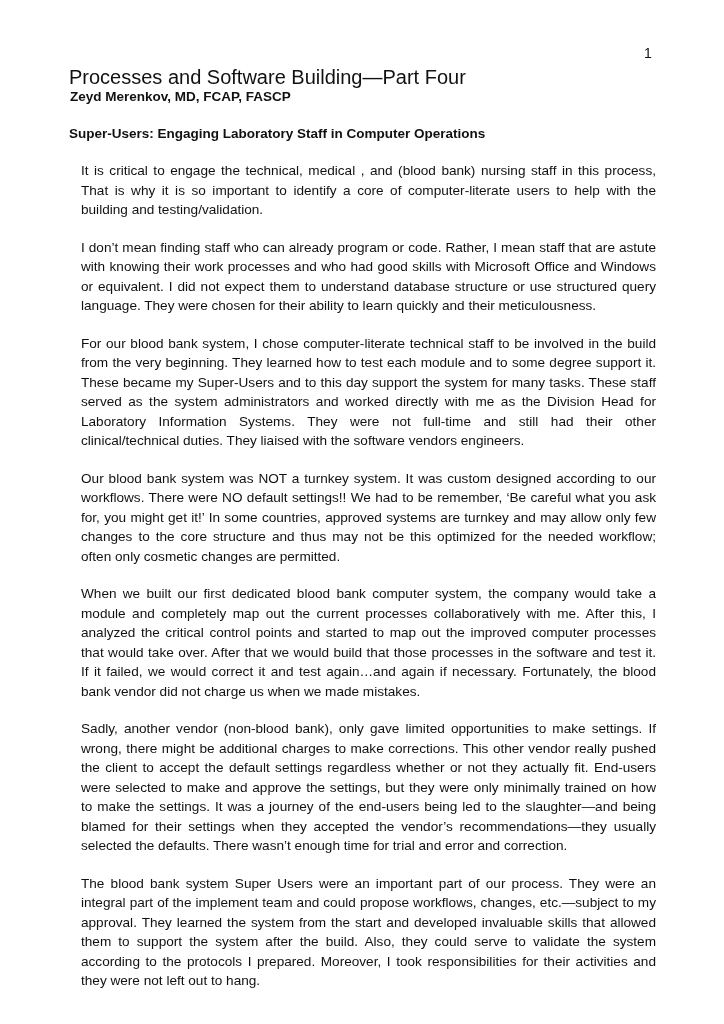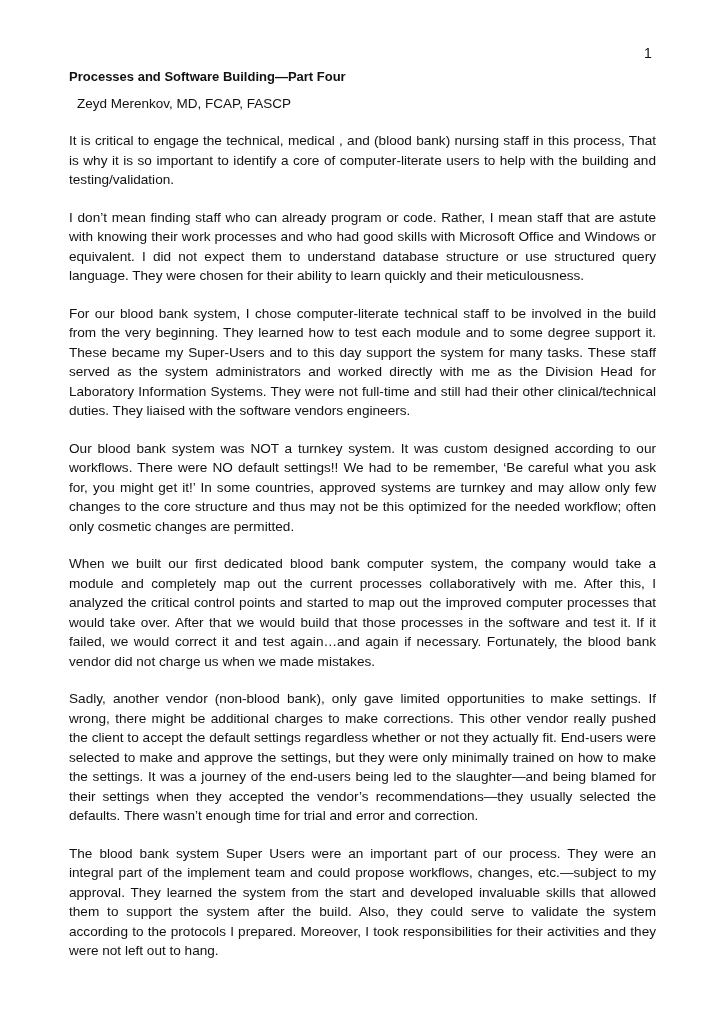--- a/index.html
+++ b/index.html
@@ -1,34 +1,35 @@
 <!DOCTYPE html>
 <html><head>
 <meta charset="utf-8">
 <style>
   html, body { margin: 0; padding: 0; background: #ffffff; }
   body { width: 724px; height: 1024px; position: relative; overflow: hidden;
          font-family: "Liberation Sans", sans-serif; color: #111; }
   .page-number { position: absolute; top: 45px; left: 644px; font-size: 14px; }
   .content { position: absolute; left: 69px; top: 67px; width: 587px; }
-  .title { font-size: 13px; font-weight: bold; margin: 0; line-height: 20px; }
-  .author, .affil { font-size: 13.5px; font-weight: normal; margin: 8px; line-height: 18px; }
+  .title { font-size: 20px; font-weight: normal; margin: 0; line-height: 20px; }
+  .author, .affil { font-size: 13.5px; font-weight: bold; margin: 1px; line-height: 18px; }
   .section { font-size: 13.5px; font-weight: bold; margin: 19px 0 0 0; line-height: 18px; }
-  p.body { font-size: 13.6px; line-height: 19.5px; margin: 18px 0 0 0; text-align: justify; }
+  p.body { font-size: 13.6px; line-height: 19.5px; margin: 18px 0 0 12px; text-align: justify; }
   b { font-weight: normal; }
 </style>
 </head>
 <body>
 
 <div class="page-number">1</div>
 
 <div class="content">
   <h1 class="title">Processes and Software Building—Part Four</h1>
   <div class="author">Zeyd Merenkov, MD, FCAP, FASCP</div>
 
+  <h2 class="section">Super-Users:  Engaging Laboratory Staff in Computer Operations</h2>
 
   <p class="body">It is critical to engage the technical, medical , and (blood bank) nursing staff in this process, That is why it is so important to identify a core of computer-literate users to help with the building and testing/validation.</p>
   <p class="body">I don’t mean finding staff who can already program or code.  Rather, I mean staff that are astute with knowing their work processes and who had good skills with Microsoft Office and Windows or equivalent.  I did not expect them to understand database structure or use structured query language.  They were chosen for their ability to learn quickly and their meticulousness.</p>
   <p class="body"><span>For our blood bank system, I chose computer-literate technical staff to be involved in the build </span><b>from the very beginning.</b><span>  They learned how to test each module and to some degree support it.  These became my Super-Users and to this day support the system for many tasks.  These staff served as the system administrators and worked directly with me as the Division Head for Laboratory Information Systems.  They were not full-time and still had their other clinical/technical duties.  They liaised with the software vendors engineers.</span></p>
   <p class="body"><span>Our blood bank system was </span><b>NOT a turnkey</b><span> system.  It was custom designed according to our workflows.  There were NO default settings!!  We had to be remember, ‘Be careful what you ask for, you might get it!’  In some countries, approved systems are turnkey and may allow only few changes to the core structure and thus may not be this optimized for the needed workflow;  often only cosmetic changes are permitted.</span></p>
   <p class="body">When we built our first dedicated blood bank computer system, the company would take a module and completely map out the current processes collaboratively with me.  After this, I analyzed the critical control points and started to map out the improved computer processes that would take over.  After that we would build that those processes in the software and test it.  If it failed, we would correct it and test again…and again if necessary.  Fortunately, the blood bank vendor did not charge us when we made mistakes.</p>
   <p class="body">Sadly, another vendor (non-blood bank), only gave limited opportunities to make settings. If wrong, there might be additional charges to make corrections.  This other vendor really pushed the client to accept the default settings regardless whether or not they actually fit. End-users were selected to make and approve the settings, but they were only minimally trained on how to make the settings.  It was a journey of the end-users being led to the slaughter—and being blamed for their settings when they accepted the vendor’s recommendations—they usually selected the defaults.  There wasn’t enough time for trial and error and correction.</p>
   <p class="body">The blood bank system Super Users were an important part of our process.  They were an integral part of the implement team and could propose workflows, changes, etc.—subject to my approval.  They learned the system from the start and developed invaluable skills that allowed them to support the system after the build.  Also, they could serve to validate the system according to the protocols I prepared.  Moreover, I took responsibilities for their activities and they were not left out to hang.</p>
 </div>
 

